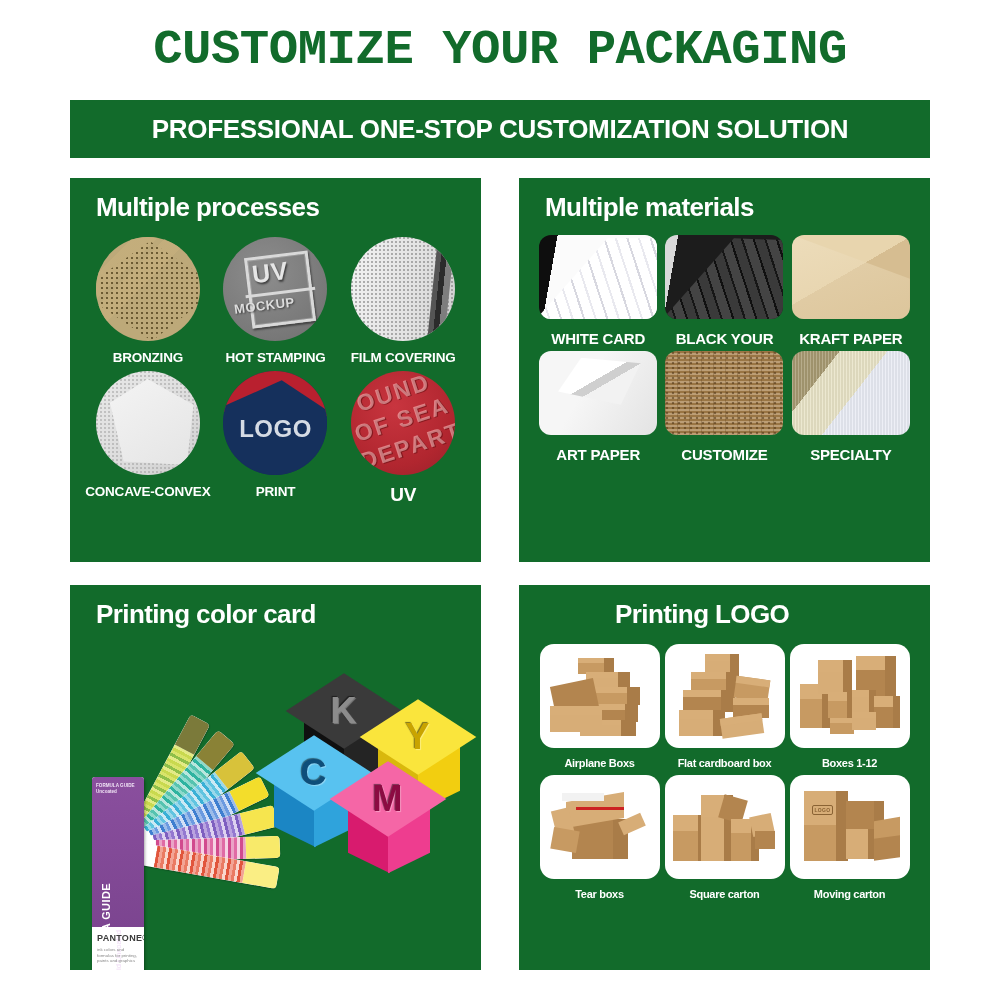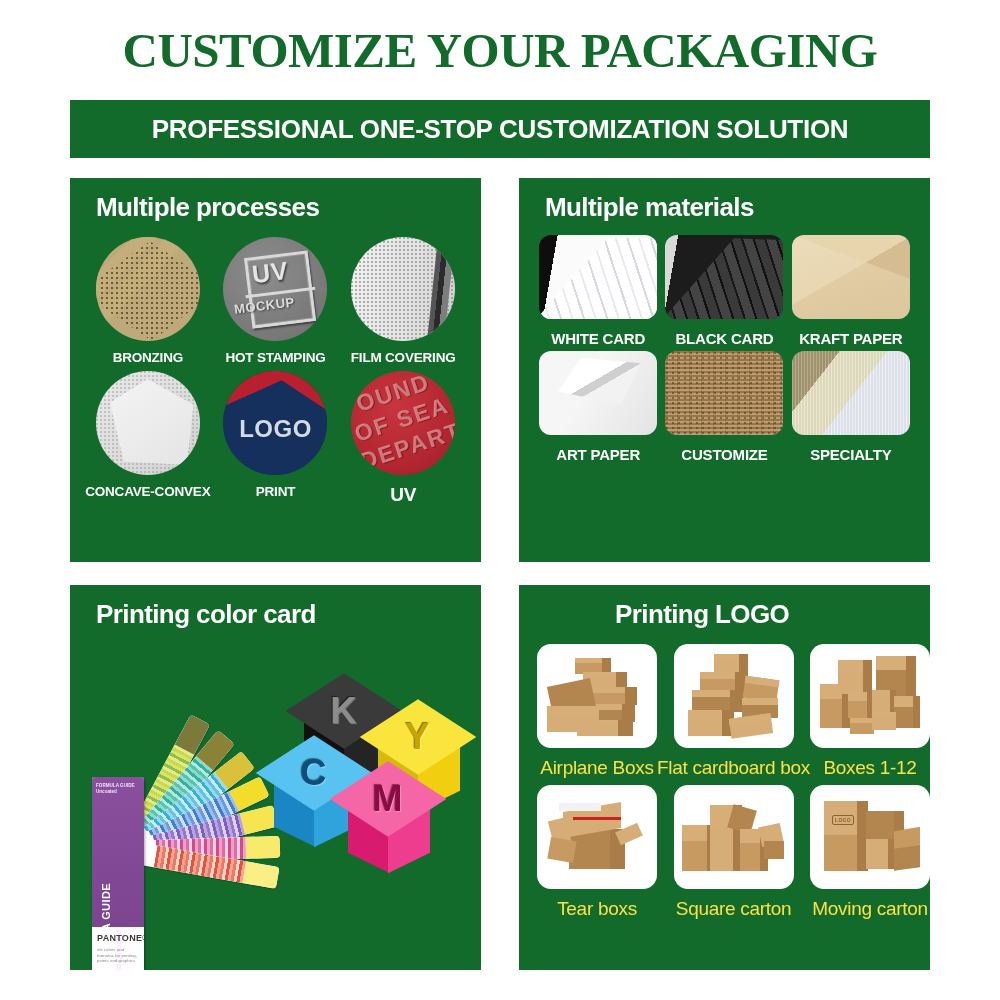--- a/index.html
+++ b/index.html
@@ -11,21 +11,21 @@
     overflow: hidden;
   }
   .page { position: relative; width: 1000px; height: 1000px; background: #fff; }
 
   
   .main-title {
     position: absolute; left: 0; top: 22px; width: 1000px;
     text-align: center;
     font-size: 49px; font-weight: bold; letter-spacing: -0.5px;
     color: #126B2B;
-    font-family: Liberation Serif, serif;
+    font-family: Liberation Mono, monospace;
     white-space: nowrap;
   }
   .subtitle-bar {
     position: absolute; left: 70px; top: 100px;
     width: 860px; height: 58px;
     background: #126B2B;
     display: flex; align-items: center; justify-content: center;
   }
   .subtitle-text {
     color: #ffffff; font-size: 26px; font-weight: bold;
@@ -298,21 +298,21 @@
   .logo-grid {
     display:grid; grid-template-columns: repeat(3,1fr);
     row-gap: 6px; padding: 14px 18px 0 18px;
   }
   .logo-cell { display:flex; flex-direction:column; align-items:center; }
   .logo-card {
     width:120px; height:104px; background:#ffffff; border-radius:14px;
     position:relative; overflow:hidden;
   }
   .logo-label {
-    margin-top:9px; color:#fde047; font-size:19px; font-weight:normal;
+    margin-top:9px; color:#ffffff; font-size:11px; font-weight:bold;
     letter-spacing:-0.3px; white-space:nowrap;
   }
   
   .bx { position:absolute; background:#c79a62; }
   .bx .lid { position:absolute; left:0; top:0; width:100%; height:34%; background:#d8ae78; }
   .bx .sd  { position:absolute; right:0; top:0; width:26%; height:100%; background:#a97c48; }
   .bx.dark { background:#b3854f; }
   .bx.light{ background:#d7ad77; }
   .mini-logo {
     position:absolute; border:1px solid #8a6334; color:#8a6334;
@@ -381,21 +381,21 @@
   <div class="panel" id="panel-materials">
     <div class="panel-title">Multiple materials</div>
     <div class="mat-grid">
 
       <div class="mat-cell">
         <div class="swatch tex-whitecard"></div>
         <div class="mat-label">WHITE CARD</div>
       </div>
       <div class="mat-cell">
         <div class="swatch tex-blackcard"></div>
-        <div class="mat-label">BLACK CARD</div>
+        <div class="mat-label">BLACK YOUR</div>
       </div>
       <div class="mat-cell">
         <div class="swatch tex-kraft"></div>
         <div class="mat-label">KRAFT PAPER</div>
       </div>
       <div class="mat-cell">
         <div class="swatch tex-artpaper"></div>
         <div class="mat-label">ART  PAPER</div>
       </div>
       <div class="mat-cell">

